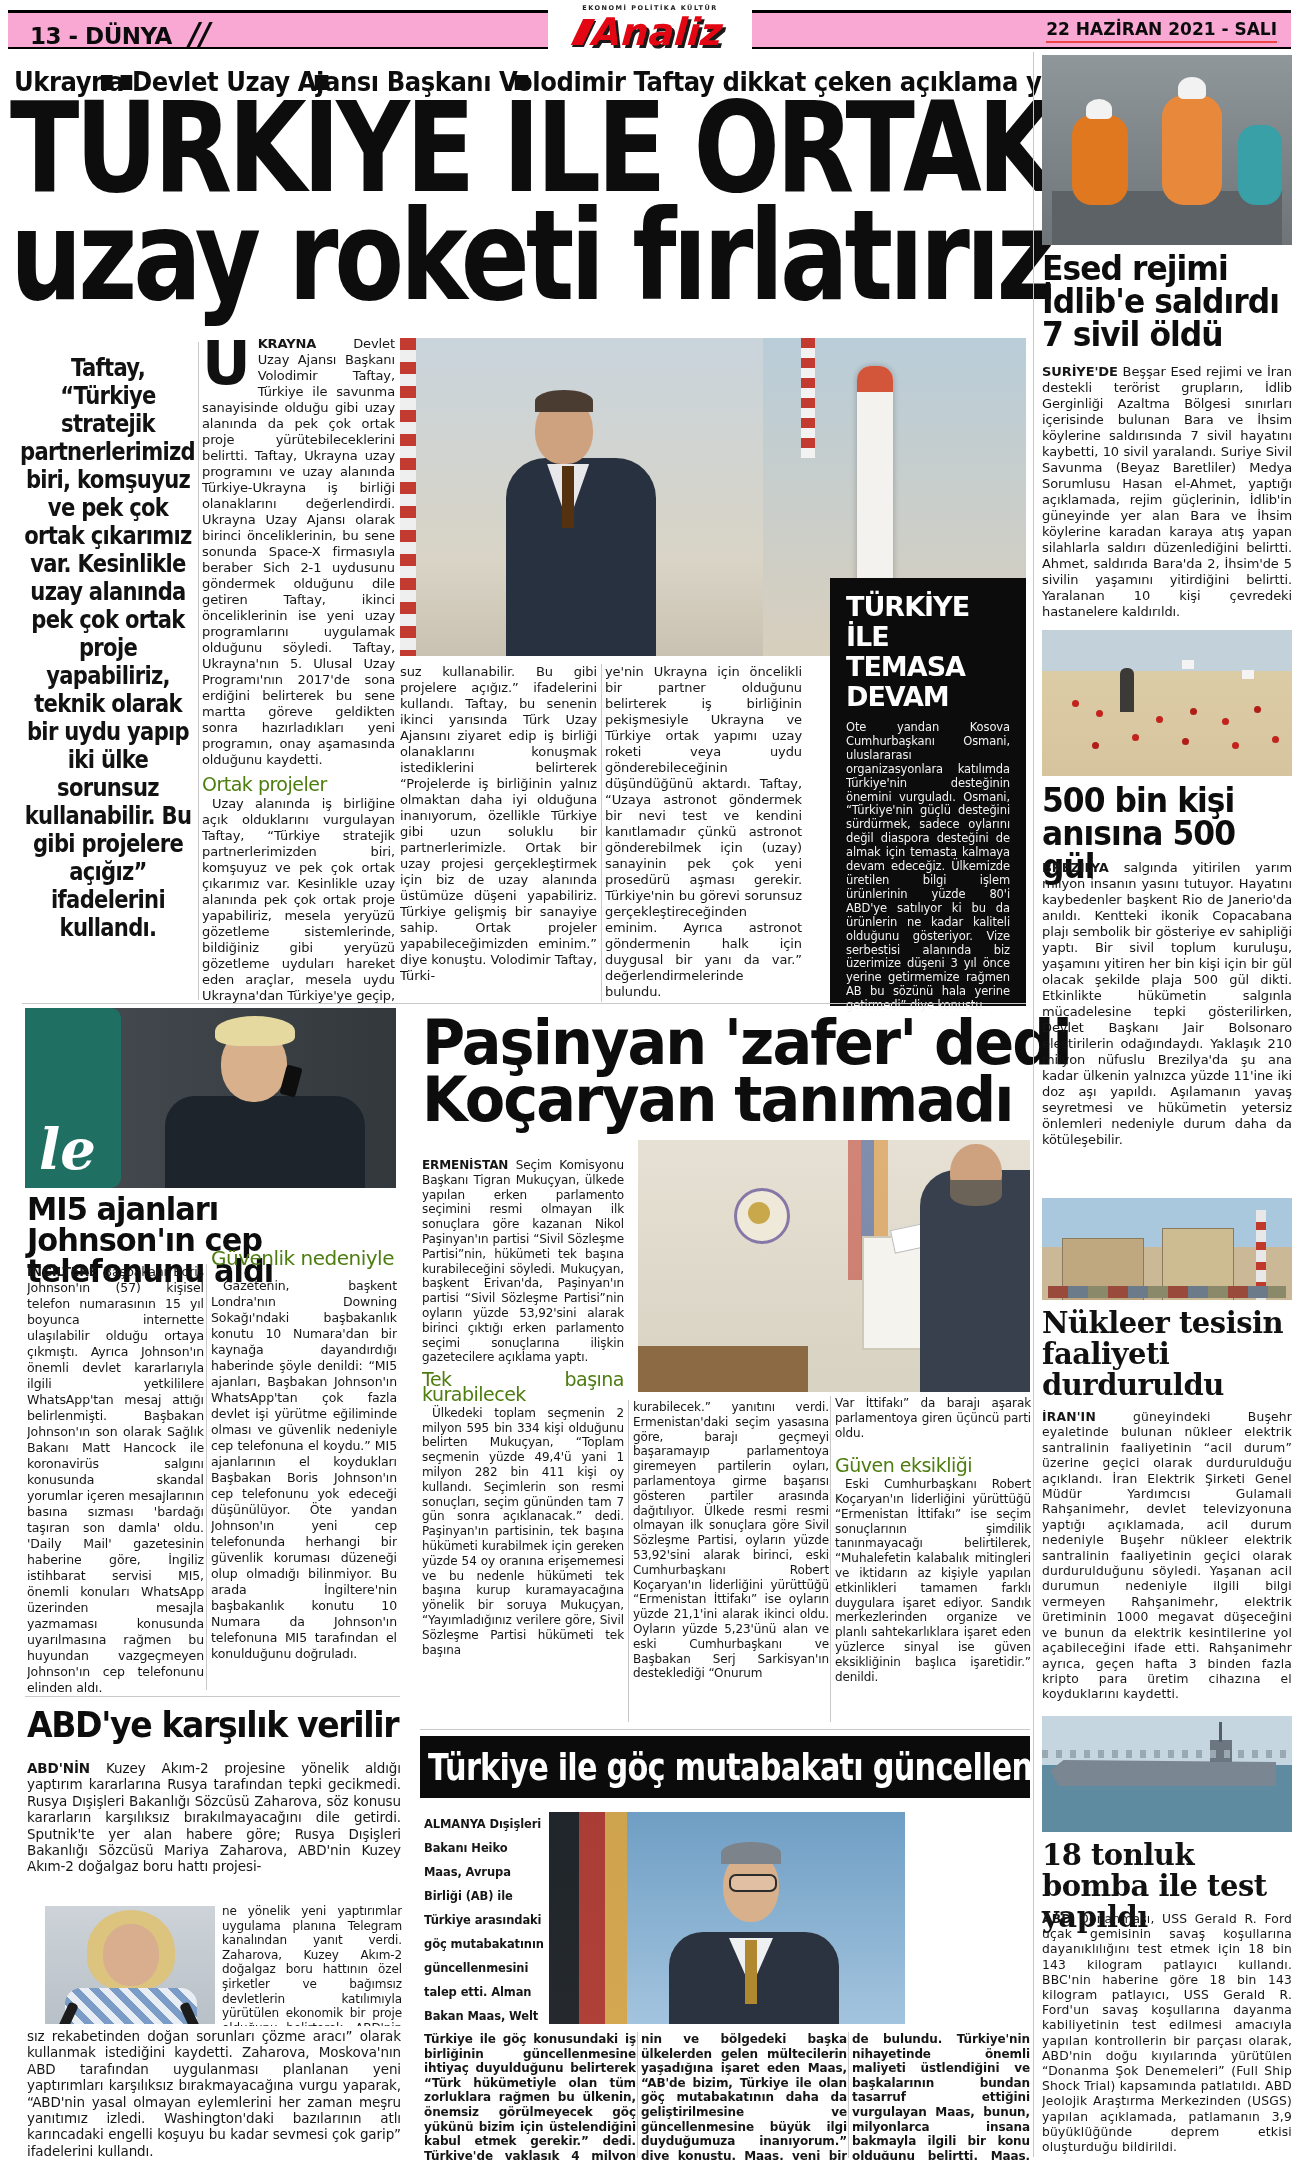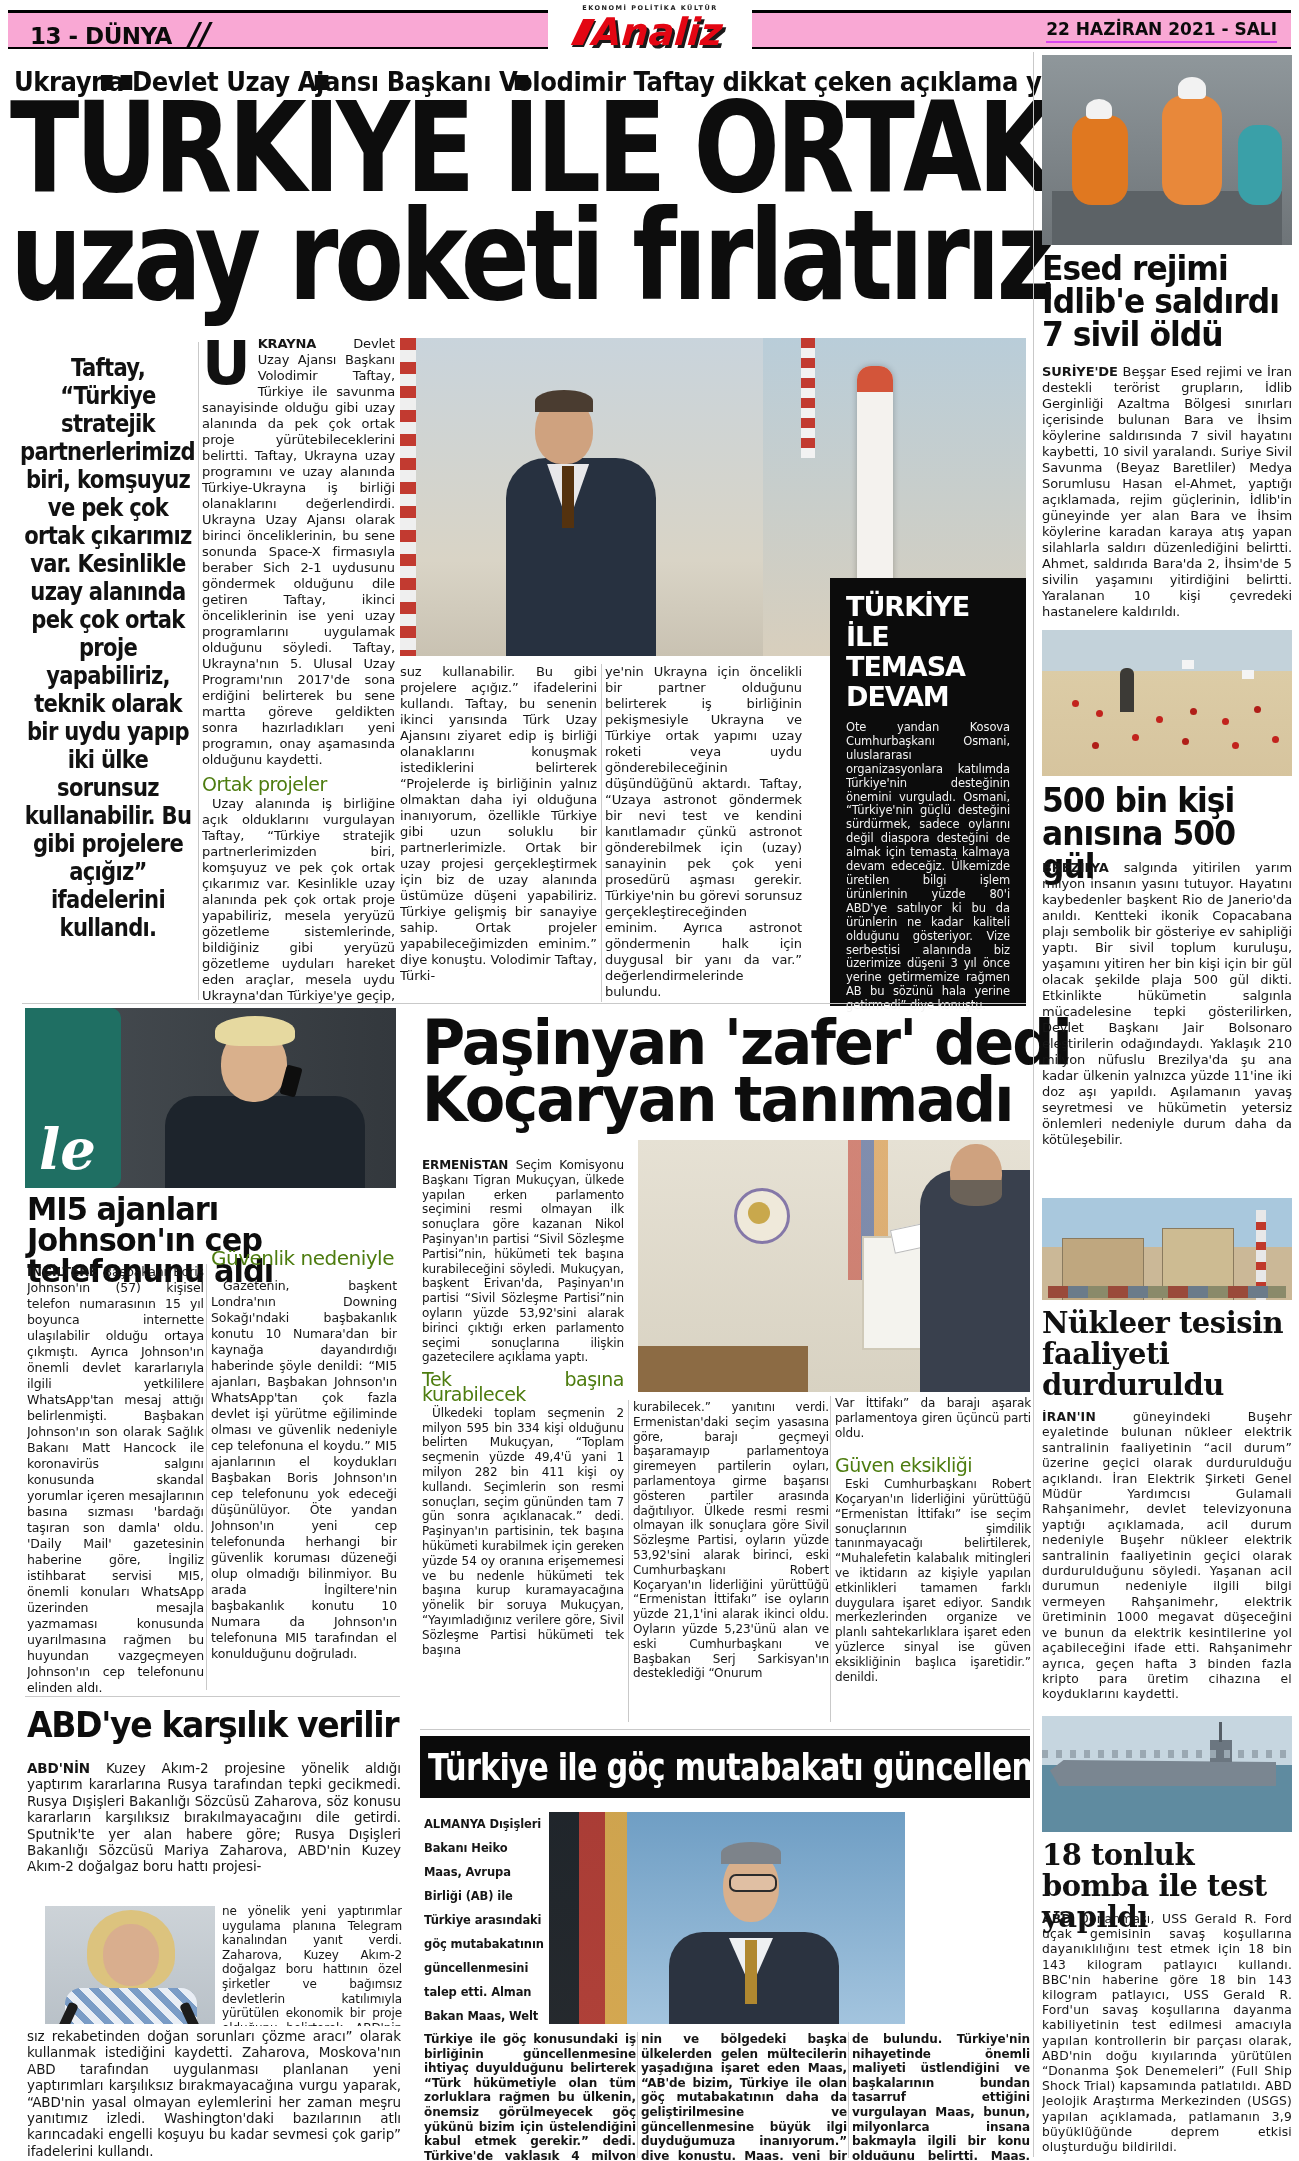--- a/index.html
+++ b/index.html
@@ -19,21 +19,21 @@
 </head>
 <body>
 
 <div class="page">
 
   <div class="abs" style="left:8px;top:10px;width:1283px;height:34px;background:#f9a8d4;border-top:3px solid #000;border-bottom:2px solid #000;">
     <div class="abs" style="left:22px;top:3px;font-weight:800;font-size:23px;letter-spacing:-0.5px;color:#0b0b0b;">
       <span>13 - DÜNYA</span>
       <span style="font-style:italic;font-weight:900;font-size:30px;margin-left:10px;">//</span>
     </div>
-    <div class="abs" style="right:14px;top:6px;font-weight:700;font-size:17px;border-bottom:2px solid #d946ef;padding-bottom:2px;color:#0b0b0b;margin-left:24px;">22 HAZİRAN 2021 - SALI</div>
+    <div class="abs" style="right:14px;top:6px;font-weight:700;font-size:17px;border-bottom:2px solid #ef4444;padding-bottom:2px;color:#0b0b0b;margin-left:24px;">22 HAZİRAN 2021 - SALI</div>
   </div>
   <div class="abs" style="left:548px;top:2px;width:204px;height:54px;background:#ffffff;text-align:center;">
     <div style="font-size:6.5px;letter-spacing:1.5px;font-weight:700;color:#222;margin-top:2px;">EKONOMİ POLİTİKA KÜLTÜR</div>
     <div style="font-style:italic;font-weight:900;font-size:38px;line-height:40px;color:#e30613;text-shadow:3px 3px 0 #1a1a1a;transform:skewX(-4deg);">
       <span style="display:inline-block;width:12px;height:26px;background:#e30613;transform:skewX(-22deg);margin-right:3px;box-shadow:2px 2px 0 #1a1a1a;"></span><span>Analiz</span>
     </div>
   </div>
 
   <div class="abs hl" style="left:14px;top:66px;font-size:27px;white-space:nowrap;transform:scaleX(0.9);letter-spacing:-0.5px;">Ukrayna Devlet Uzay Ajansı Başkanı Volodimir Taftay dikkat çeken açıklama yaptı</div>
 

